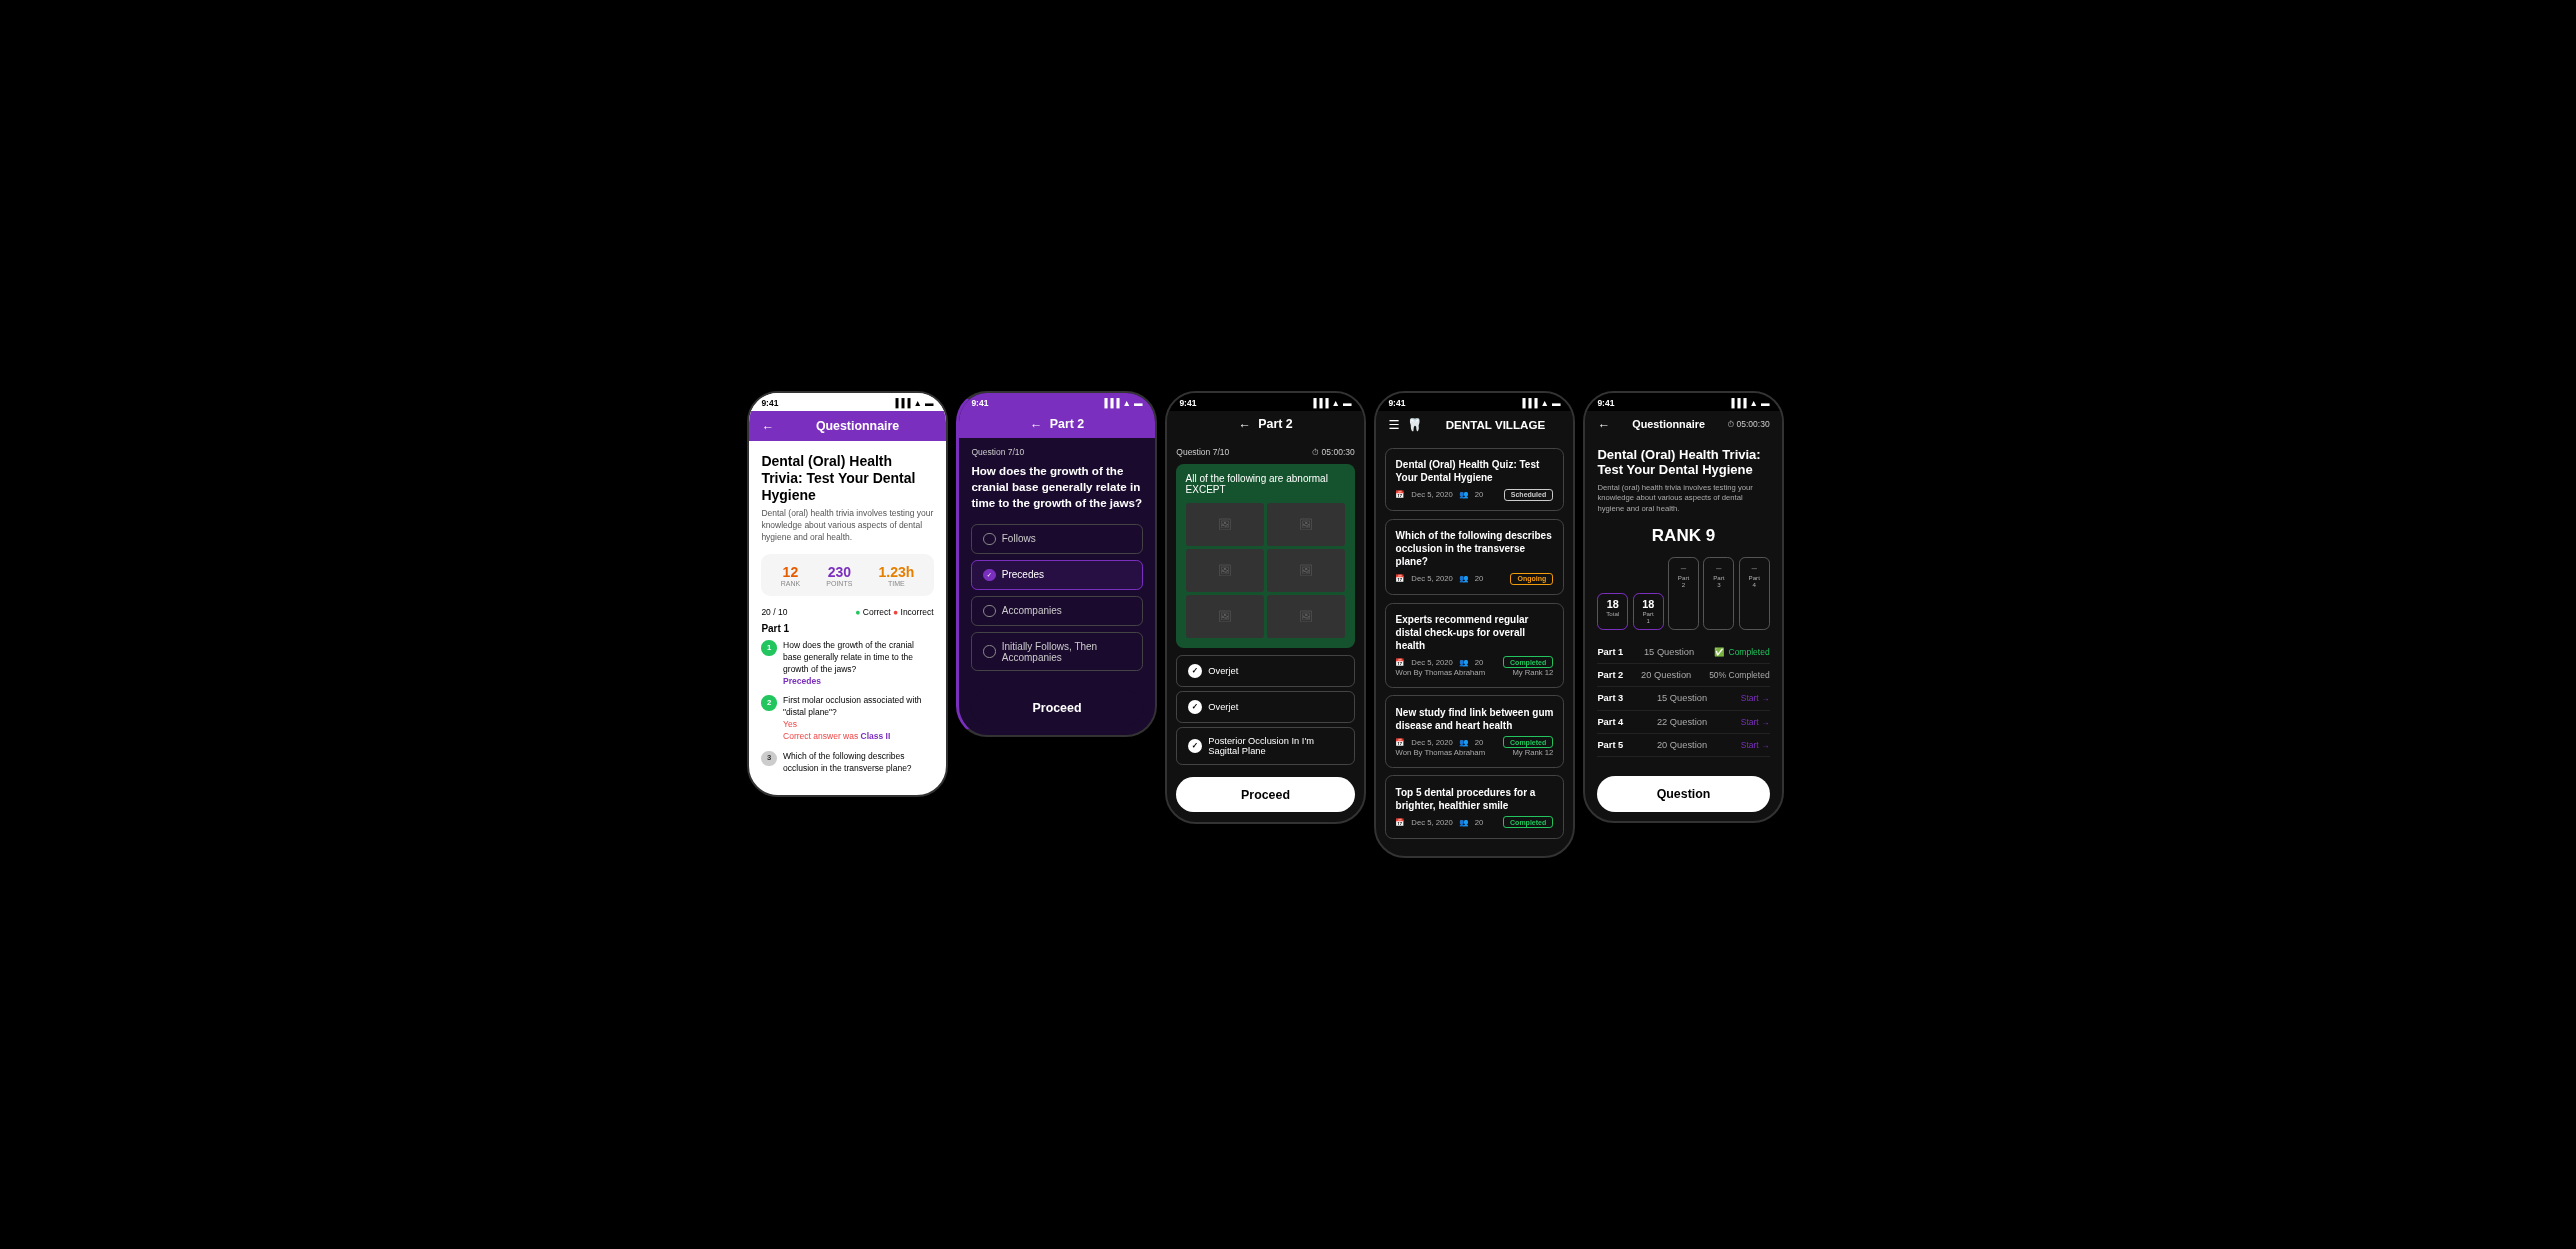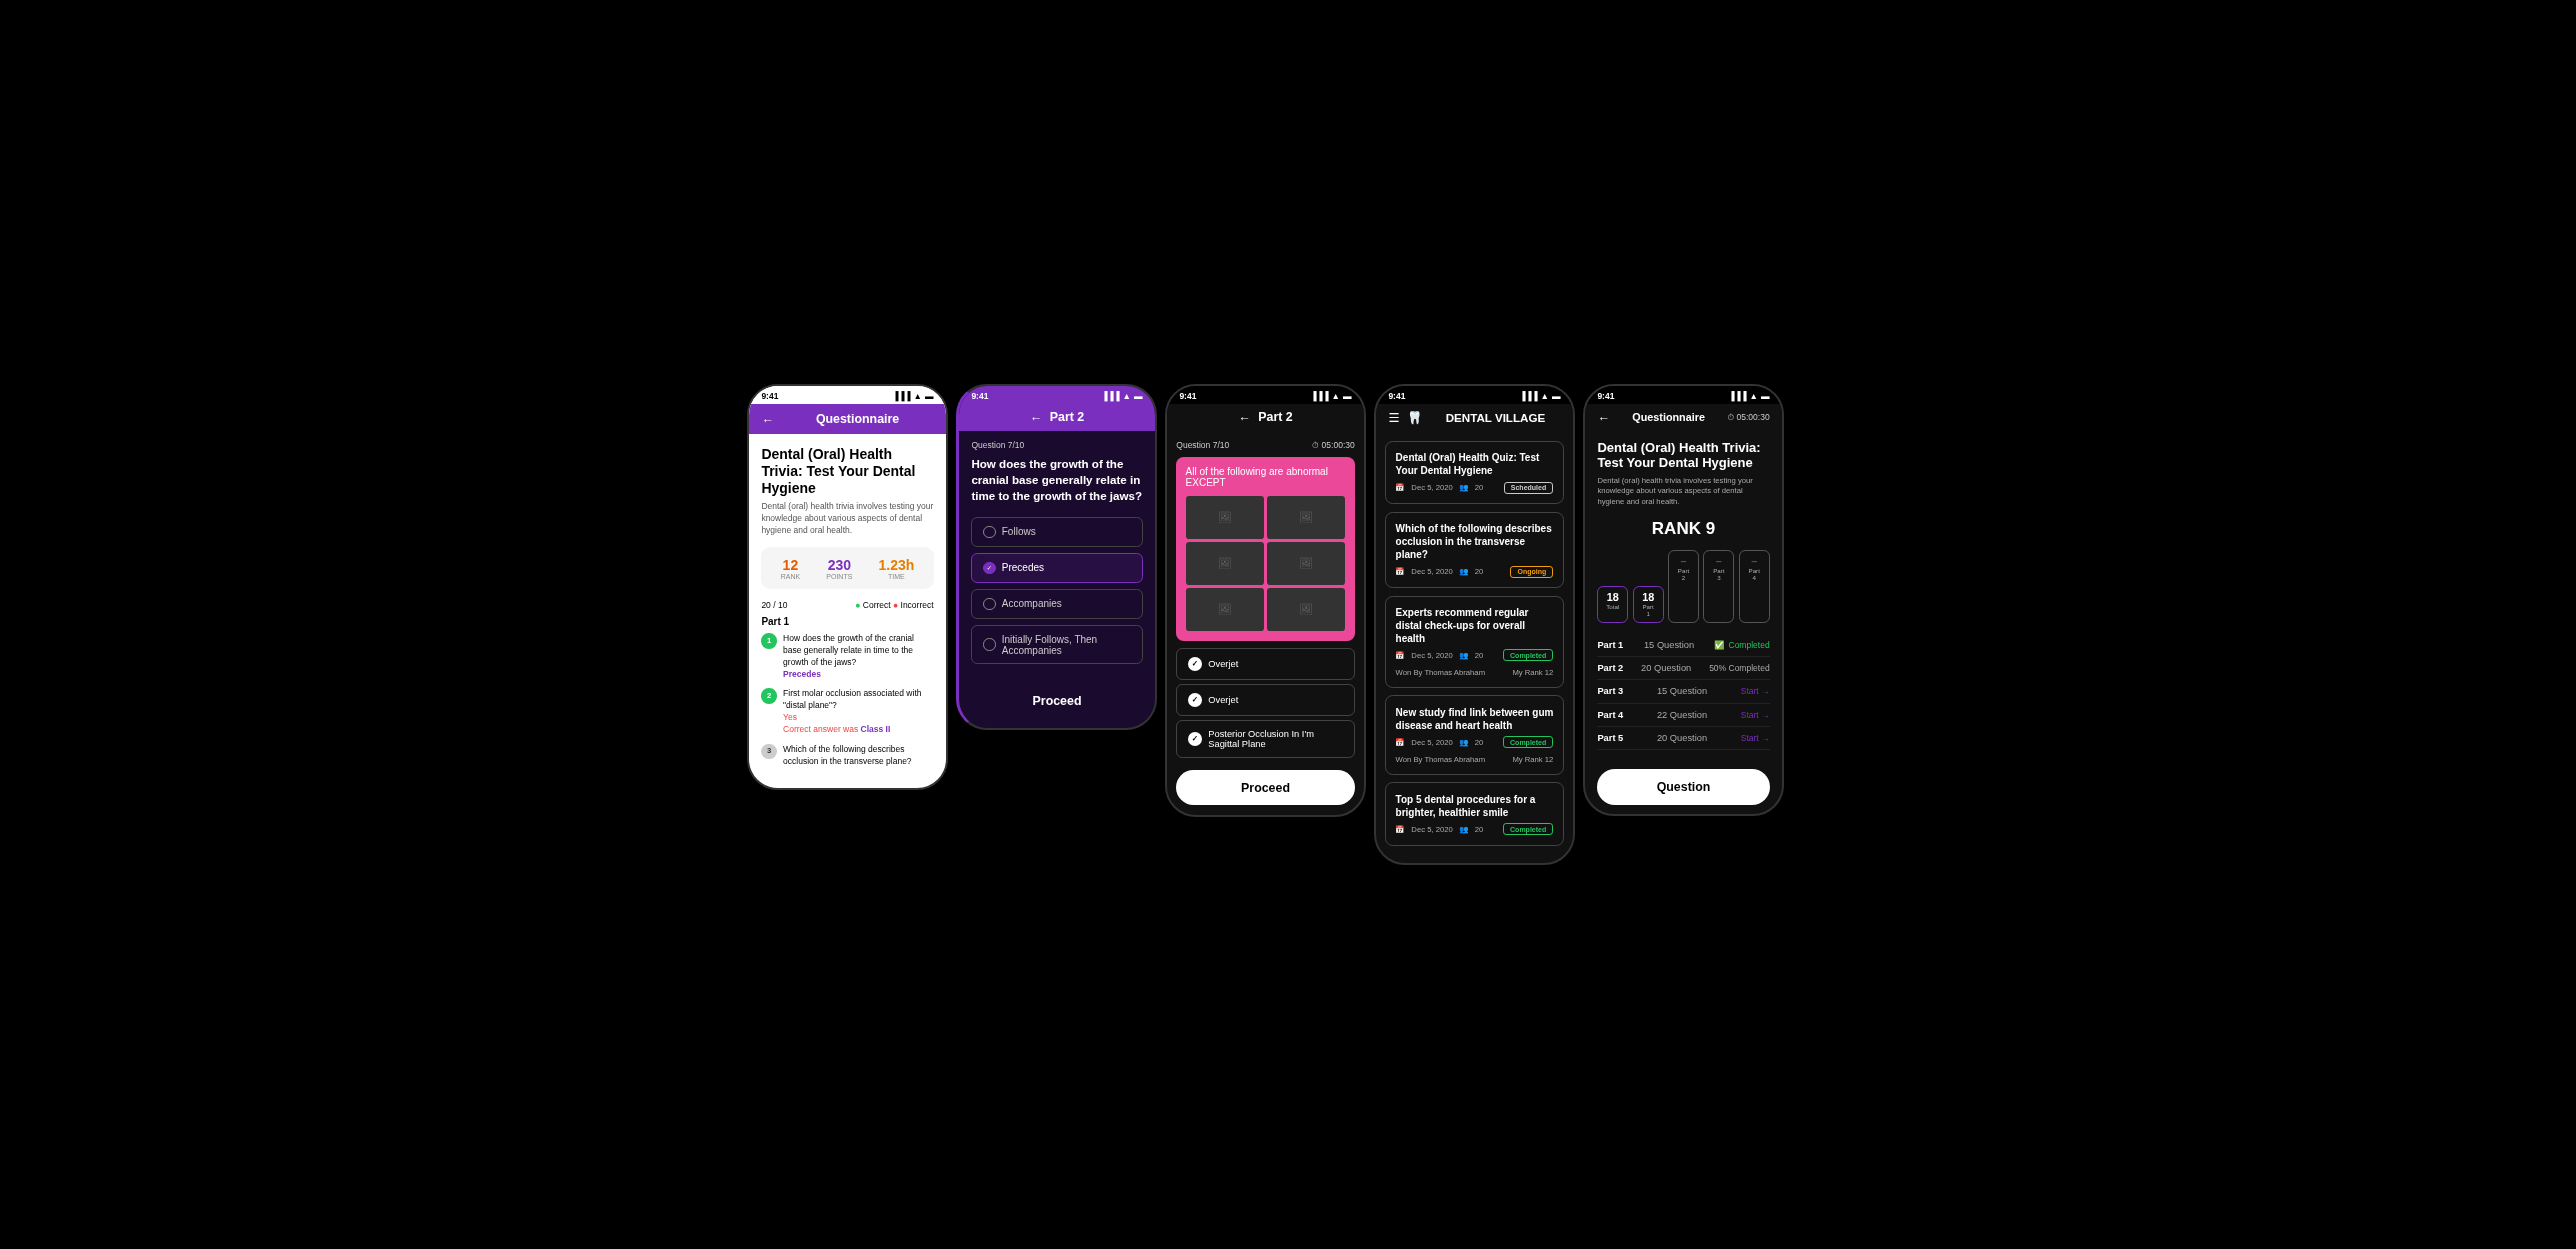--- a/index.html
+++ b/index.html
@@ -193,21 +193,21 @@
       align-items: center;
       justify-content: center;
       gap: 7.7px;
     }
     .s3-header-title { font-size: 12.4px; font-weight: 700; }
     .s3-timer { font-size: 8.5px; color: #ccc; display: flex; align-items: center; gap: 3.1px; }
     .s3-body { padding: 9.3px; }
     .s3-top-row { display: flex; justify-content: space-between; align-items: center; margin-bottom: 6.2px; }
     .s3-q-label { color: #ccc; font-size: 8.5px; }
     .s3-question-box {
-      background: #ec4899;
+      background: #14532d;
       border-radius: 7.7px;
       padding: 9.3px;
       margin-bottom: 7.7px;
     }
     .s3-question-text { font-size: 10px; color: #fff; margin-bottom: 7.7px; }
     .s3-images-grid {
       display: grid;
       grid-template-columns: 1fr 1fr;
       gap: 3.1px;
     }
@@ -271,21 +271,21 @@
     .s4-badge {
       padding: 1.5px 6.2px;
       border-radius: 3.1px;
       font-size: 7px;
       font-weight: 600;
       margin-left: auto;
     }
     .s4-badge.scheduled { background: transparent; border: 0.8px solid #ccc; color: #ccc; }
     .s4-badge.ongoing { background: transparent; border: 0.8px solid #f59e0b; color: #f59e0b; }
     .s4-badge.completed { background: transparent; border: 0.8px solid #22c55e; color: #22c55e; }
-    .s4-winner-row { display: flex; justify-content: space-between; font-size: 7.7px; color: #aaa; margin-top: 7px; }
+    .s4-winner-row { display: flex; justify-content: space-between; font-size: 7.7px; color: #aaa; margin-top: 0; }
 
     
     .s5-header {
       background: #111;
       color: #fff;
       padding: 6.2px 12.4px;
       display: flex;
       align-items: center;
       gap: 7.7px;
     }

